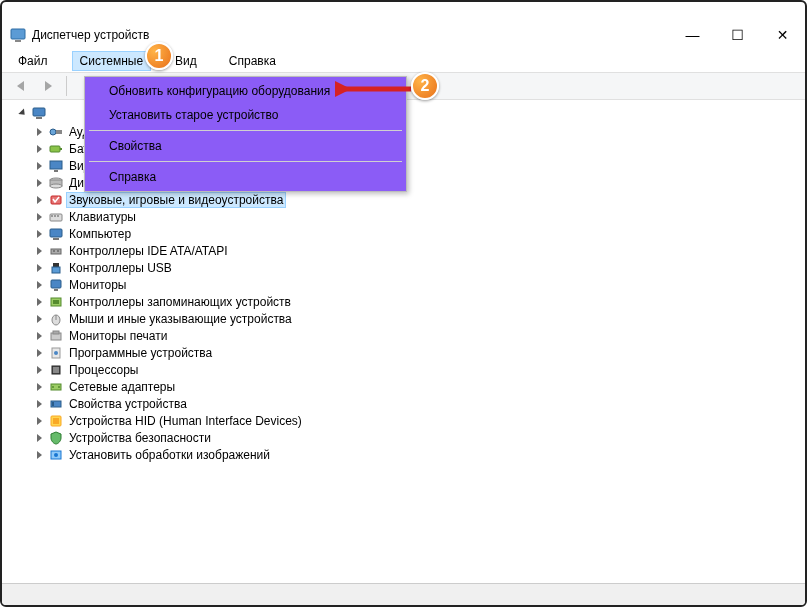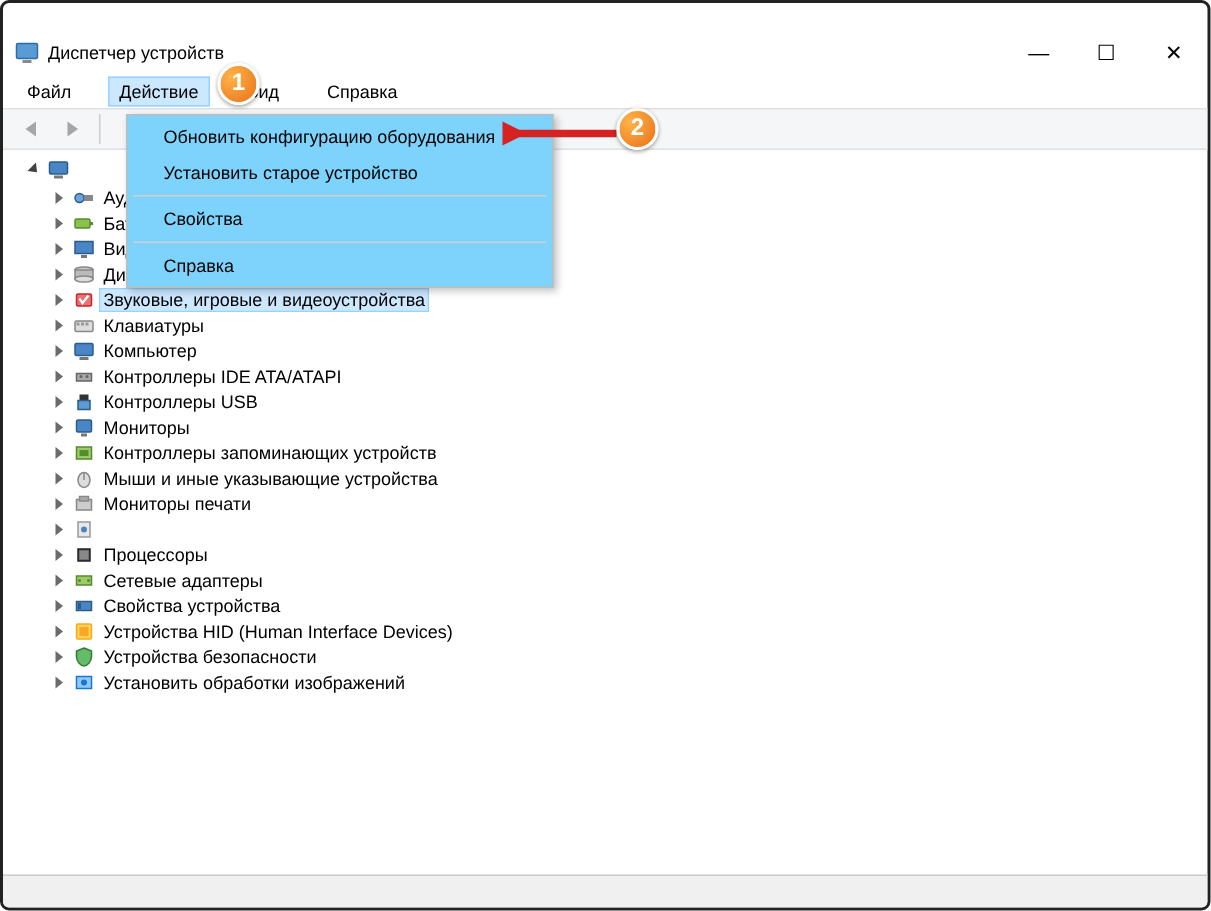--- a/index.html
+++ b/index.html
@@ -109,22 +109,22 @@
   border-left-color: #404040;
 }
 .node-icon {
   width: 16px; height: 16px;
   display: flex; align-items: center; justify-content: center;
 }
 .label { font-size: 12px; padding: 0 2px; white-space: nowrap; }
 .dropdown {
   position: absolute;
   left: 82px; top: 74px;
-  width: 285px;
-  background: #7dd3fc;
+  width: 323px;
+  background: #8b5cf6;
   border: 1px solid #bcbcbc;
   box-shadow: 2px 2px 5px rgba(0,0,0,.25);
   z-index: 100;
   padding: 2px;
 }
 .dd-item {
   padding: 5px 22px;
   font-size: 12px;
 }
 .dd-sep { height: 1px; background: #d0d0d0; margin: 3px 2px; }
@@ -164,21 +164,21 @@
   <span class="title">Диспетчер устройств</span>
   <div class="win-controls">
     <div class="win-btn">—</div>
     <div class="win-btn">☐</div>
     <div class="win-btn">✕</div>
   </div>
 </div>
 
 <div class="menubar">
   <div class="menu-item">Файл</div>
-  <div class="menu-item active">Действие</div>
+  <div class="menu-item active">Системные</div>
   <div class="menu-item">Вид</div>
   <div class="menu-item">Справка</div>
 </div>
 
 <div class="toolbar">
   <div class="tool-btn">
       <span class="arrow-l"></span>
     </div>
   <div class="tool-btn">
       <span class="arrow-r"></span>
@@ -332,20 +332,21 @@
         <span class="label">Мониторы печати</span>
       </div>
       <div class="tree-node">
         <span class="chev"></span>
         <span class="node-icon">
           <svg viewBox="0 0 16 16">
             <rect x="4" y="3" width="8" height="10" fill="#e8e8e8" stroke="#999"></rect>
             <circle cx="8" cy="8" r="2" fill="#4a86c5"></circle>
           </svg>
         </span>
+        <span class="label">Программные устройства</span>
       </div>
       <div class="tree-node">
         <span class="chev"></span>
         <span class="node-icon">
           <svg viewBox="0 0 16 16">
             <rect x="4" y="4" width="8" height="8" fill="#555" stroke="#222"></rect>
             <rect x="5" y="5" width="6" height="6" fill="#888"></rect>
           </svg>
         </span>
         <span class="label">Процессоры</span>

